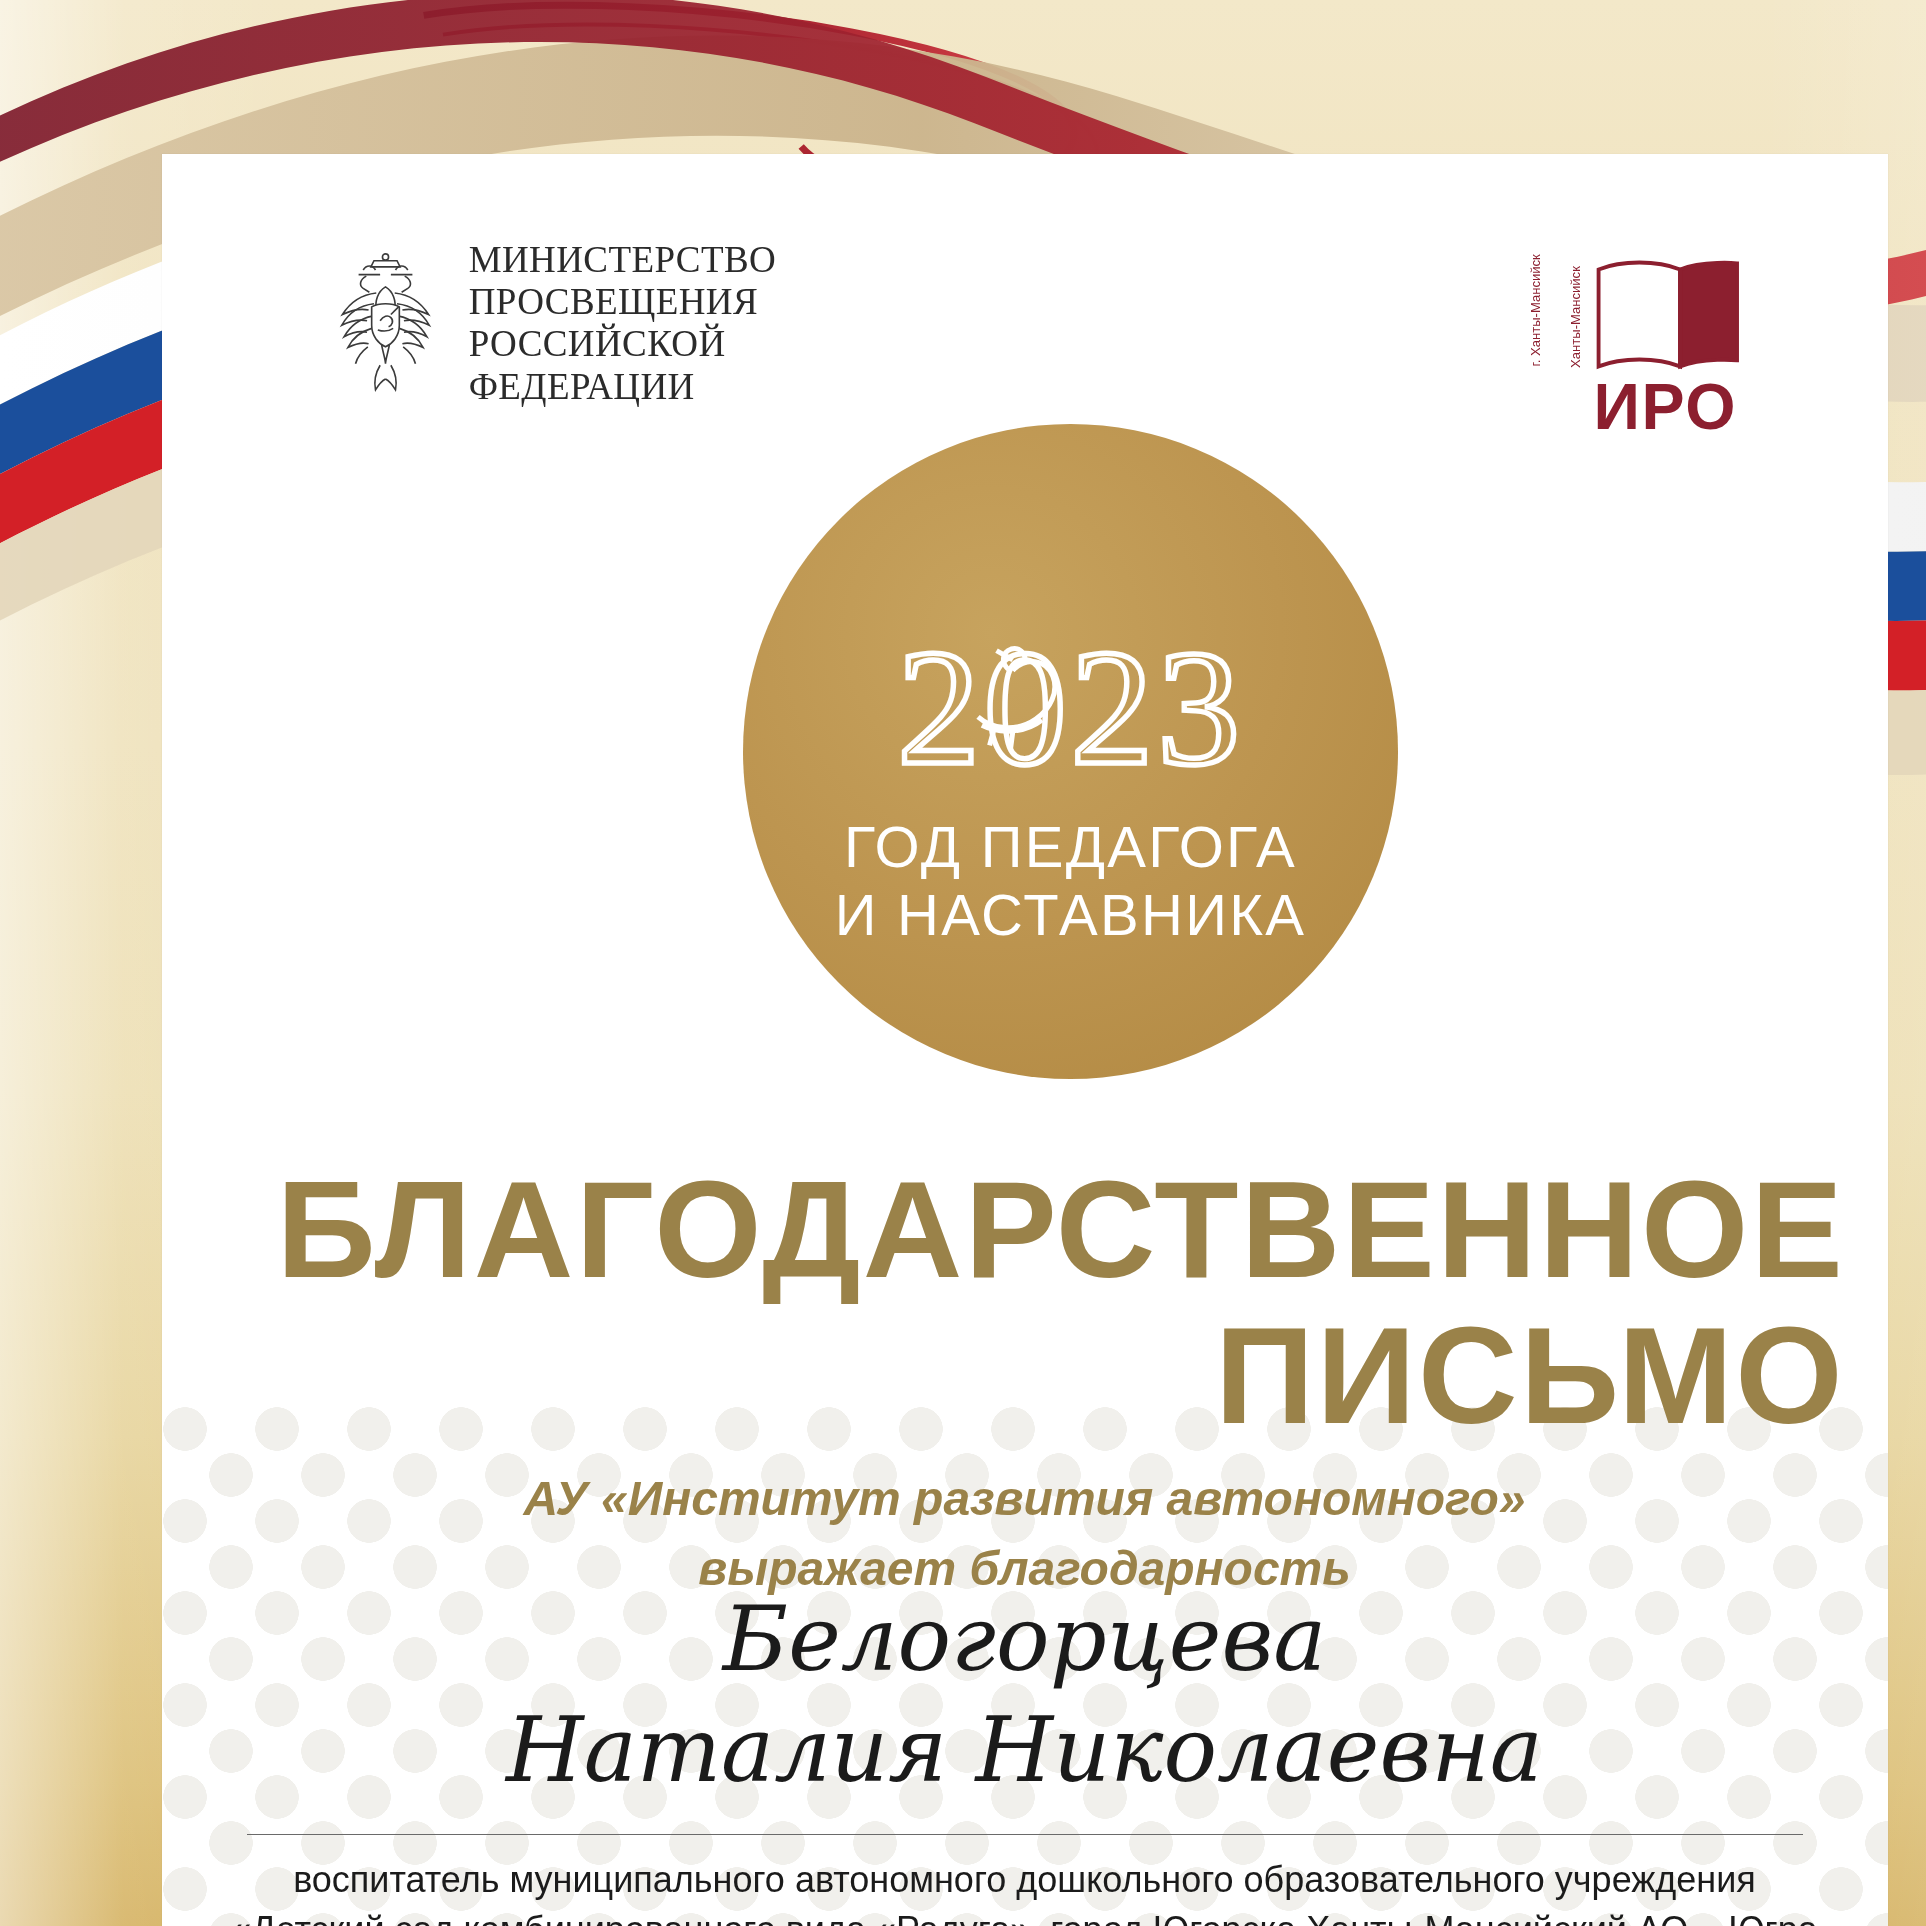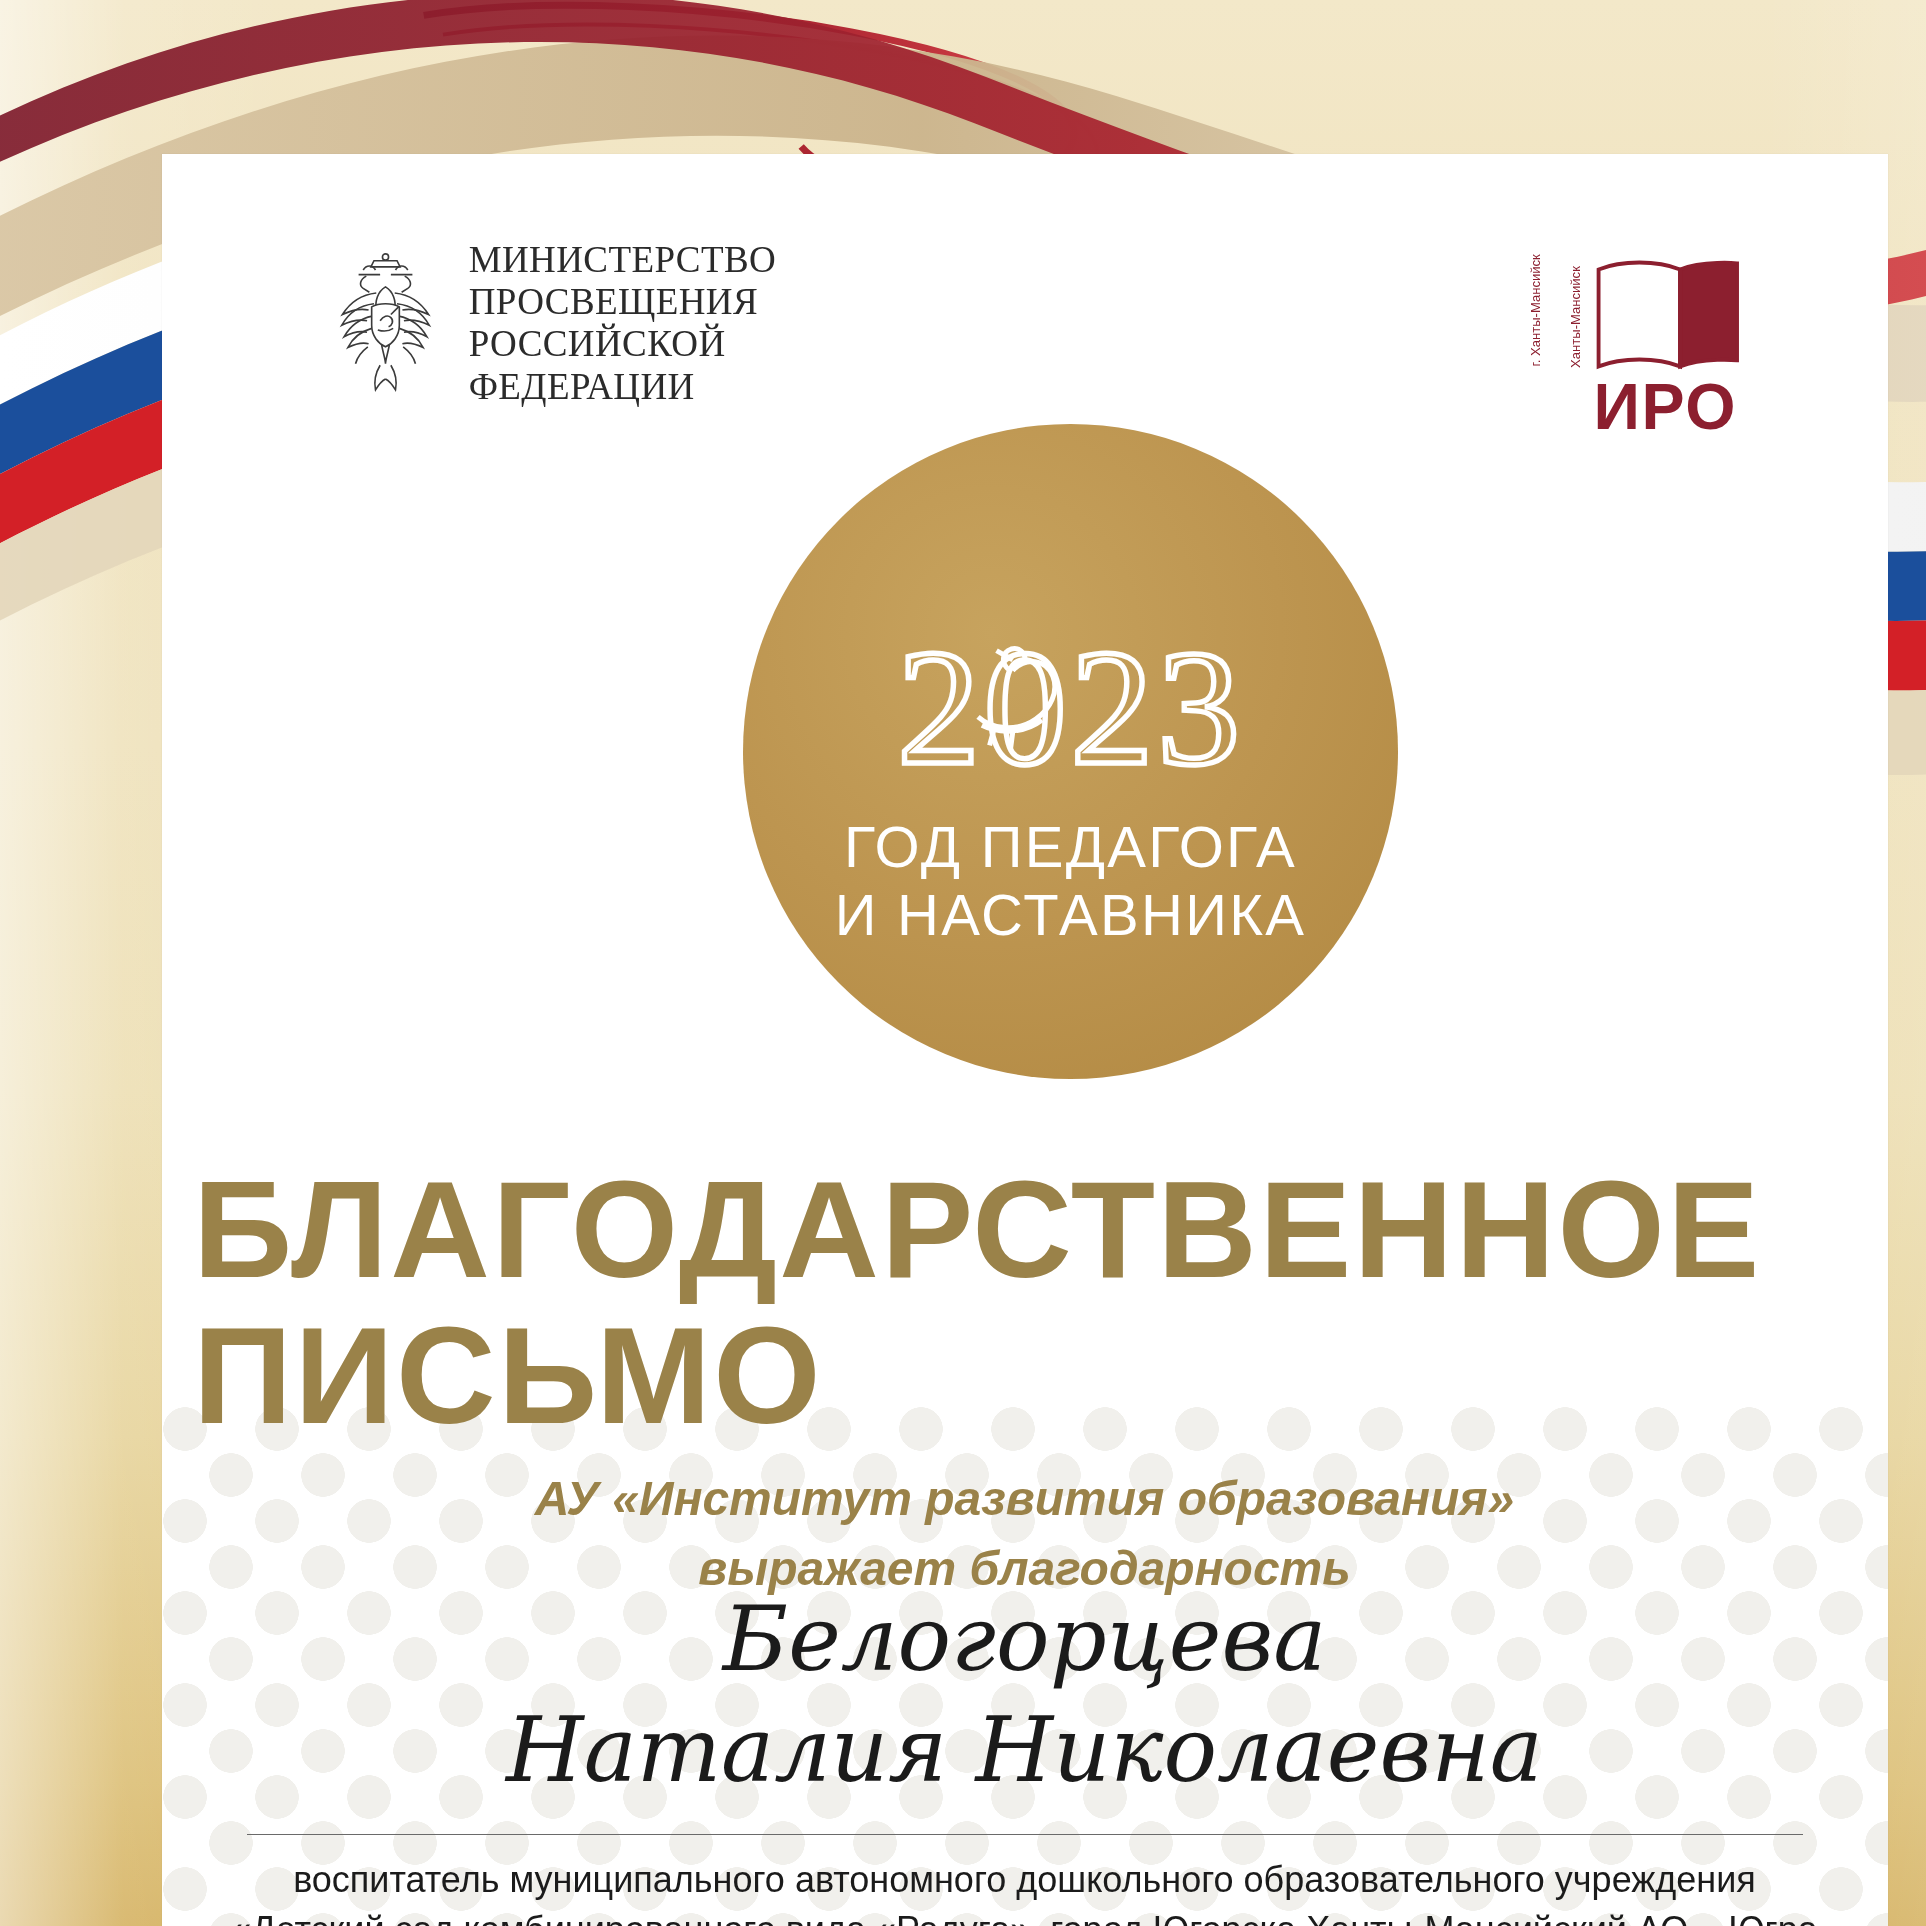--- a/index.html
+++ b/index.html
@@ -152,24 +152,24 @@
     font-size: 58px;
     line-height: 1.18;
     letter-spacing: 2.3px;
     text-transform: uppercase;
     white-space: pre-line;
   }
 
   
   .title-main {
     position: absolute;
-    left: 193px;
+    left: 181px;
     width: 1664px;
     top: 1156px;
-    text-align: left;
+    text-align: right;
     font-family: "Liberation Sans", sans-serif;
     font-weight: 700;
     font-size: 138px;
     line-height: 1.06;
     letter-spacing: 2.3px;
     color: #9a8249;
     text-transform: uppercase;
     white-space: pre-line;
   }
 
@@ -345,21 +345,21 @@
         <path d="M652 790 l-12 44 M700 800 l-6 46"></path>
       </g>
     </svg>
     <div class="medallion-caption">ГОД ПЕДАГОГА
 И НАСТАВНИКА</div>
   </div>
 
   <div class="title-main">БЛАГОДАРСТВЕННОЕ
 ПИСЬМО</div>
 
-  <div class="subtitle">АУ «Институт развития образования»
+  <div class="subtitle">АУ «Институт развития автономного»
 выражает  благодарность</div>
 
   <div class="recipient">Белогорцева
 Наталия Николаевна</div>
   <div class="rule"></div>
   <div class="recipient-sub">воспитатель муниципального автономного дошкольного образовательного учреждения
 «Детский сад комбинированного вида «Радуга», город Югорска Ханты-Мансийский АО – Югра</div>
 
 </div>
 

